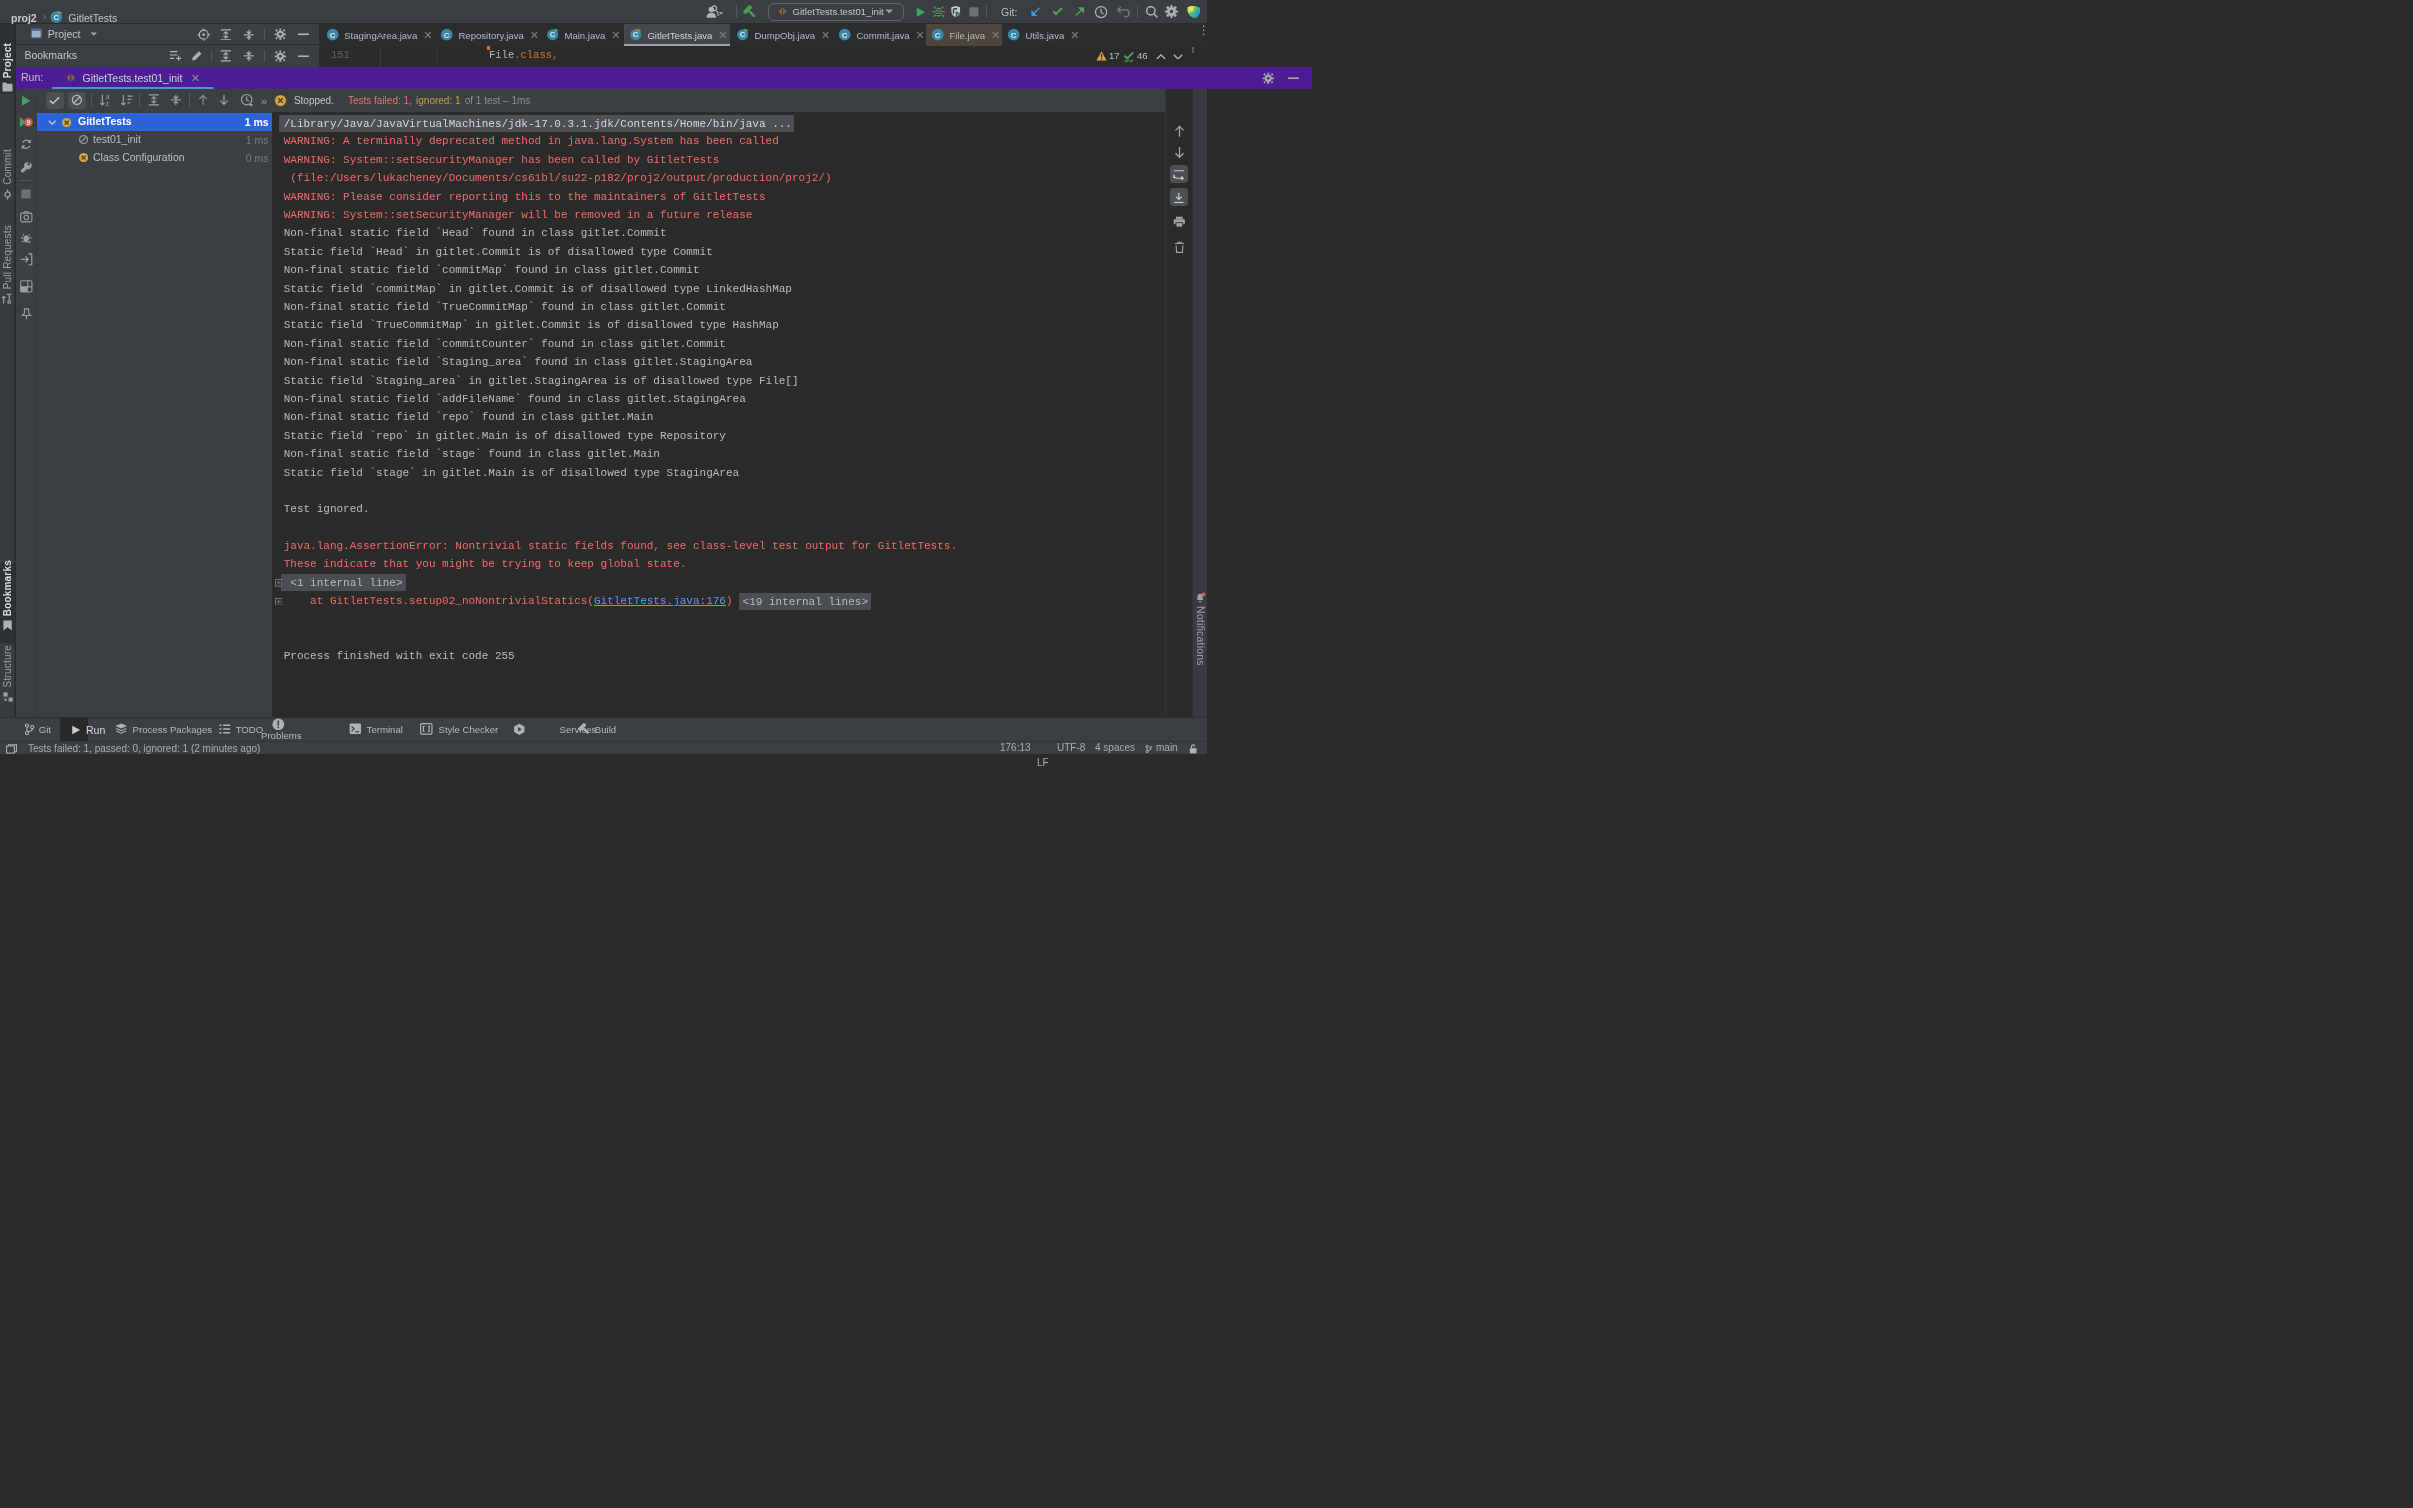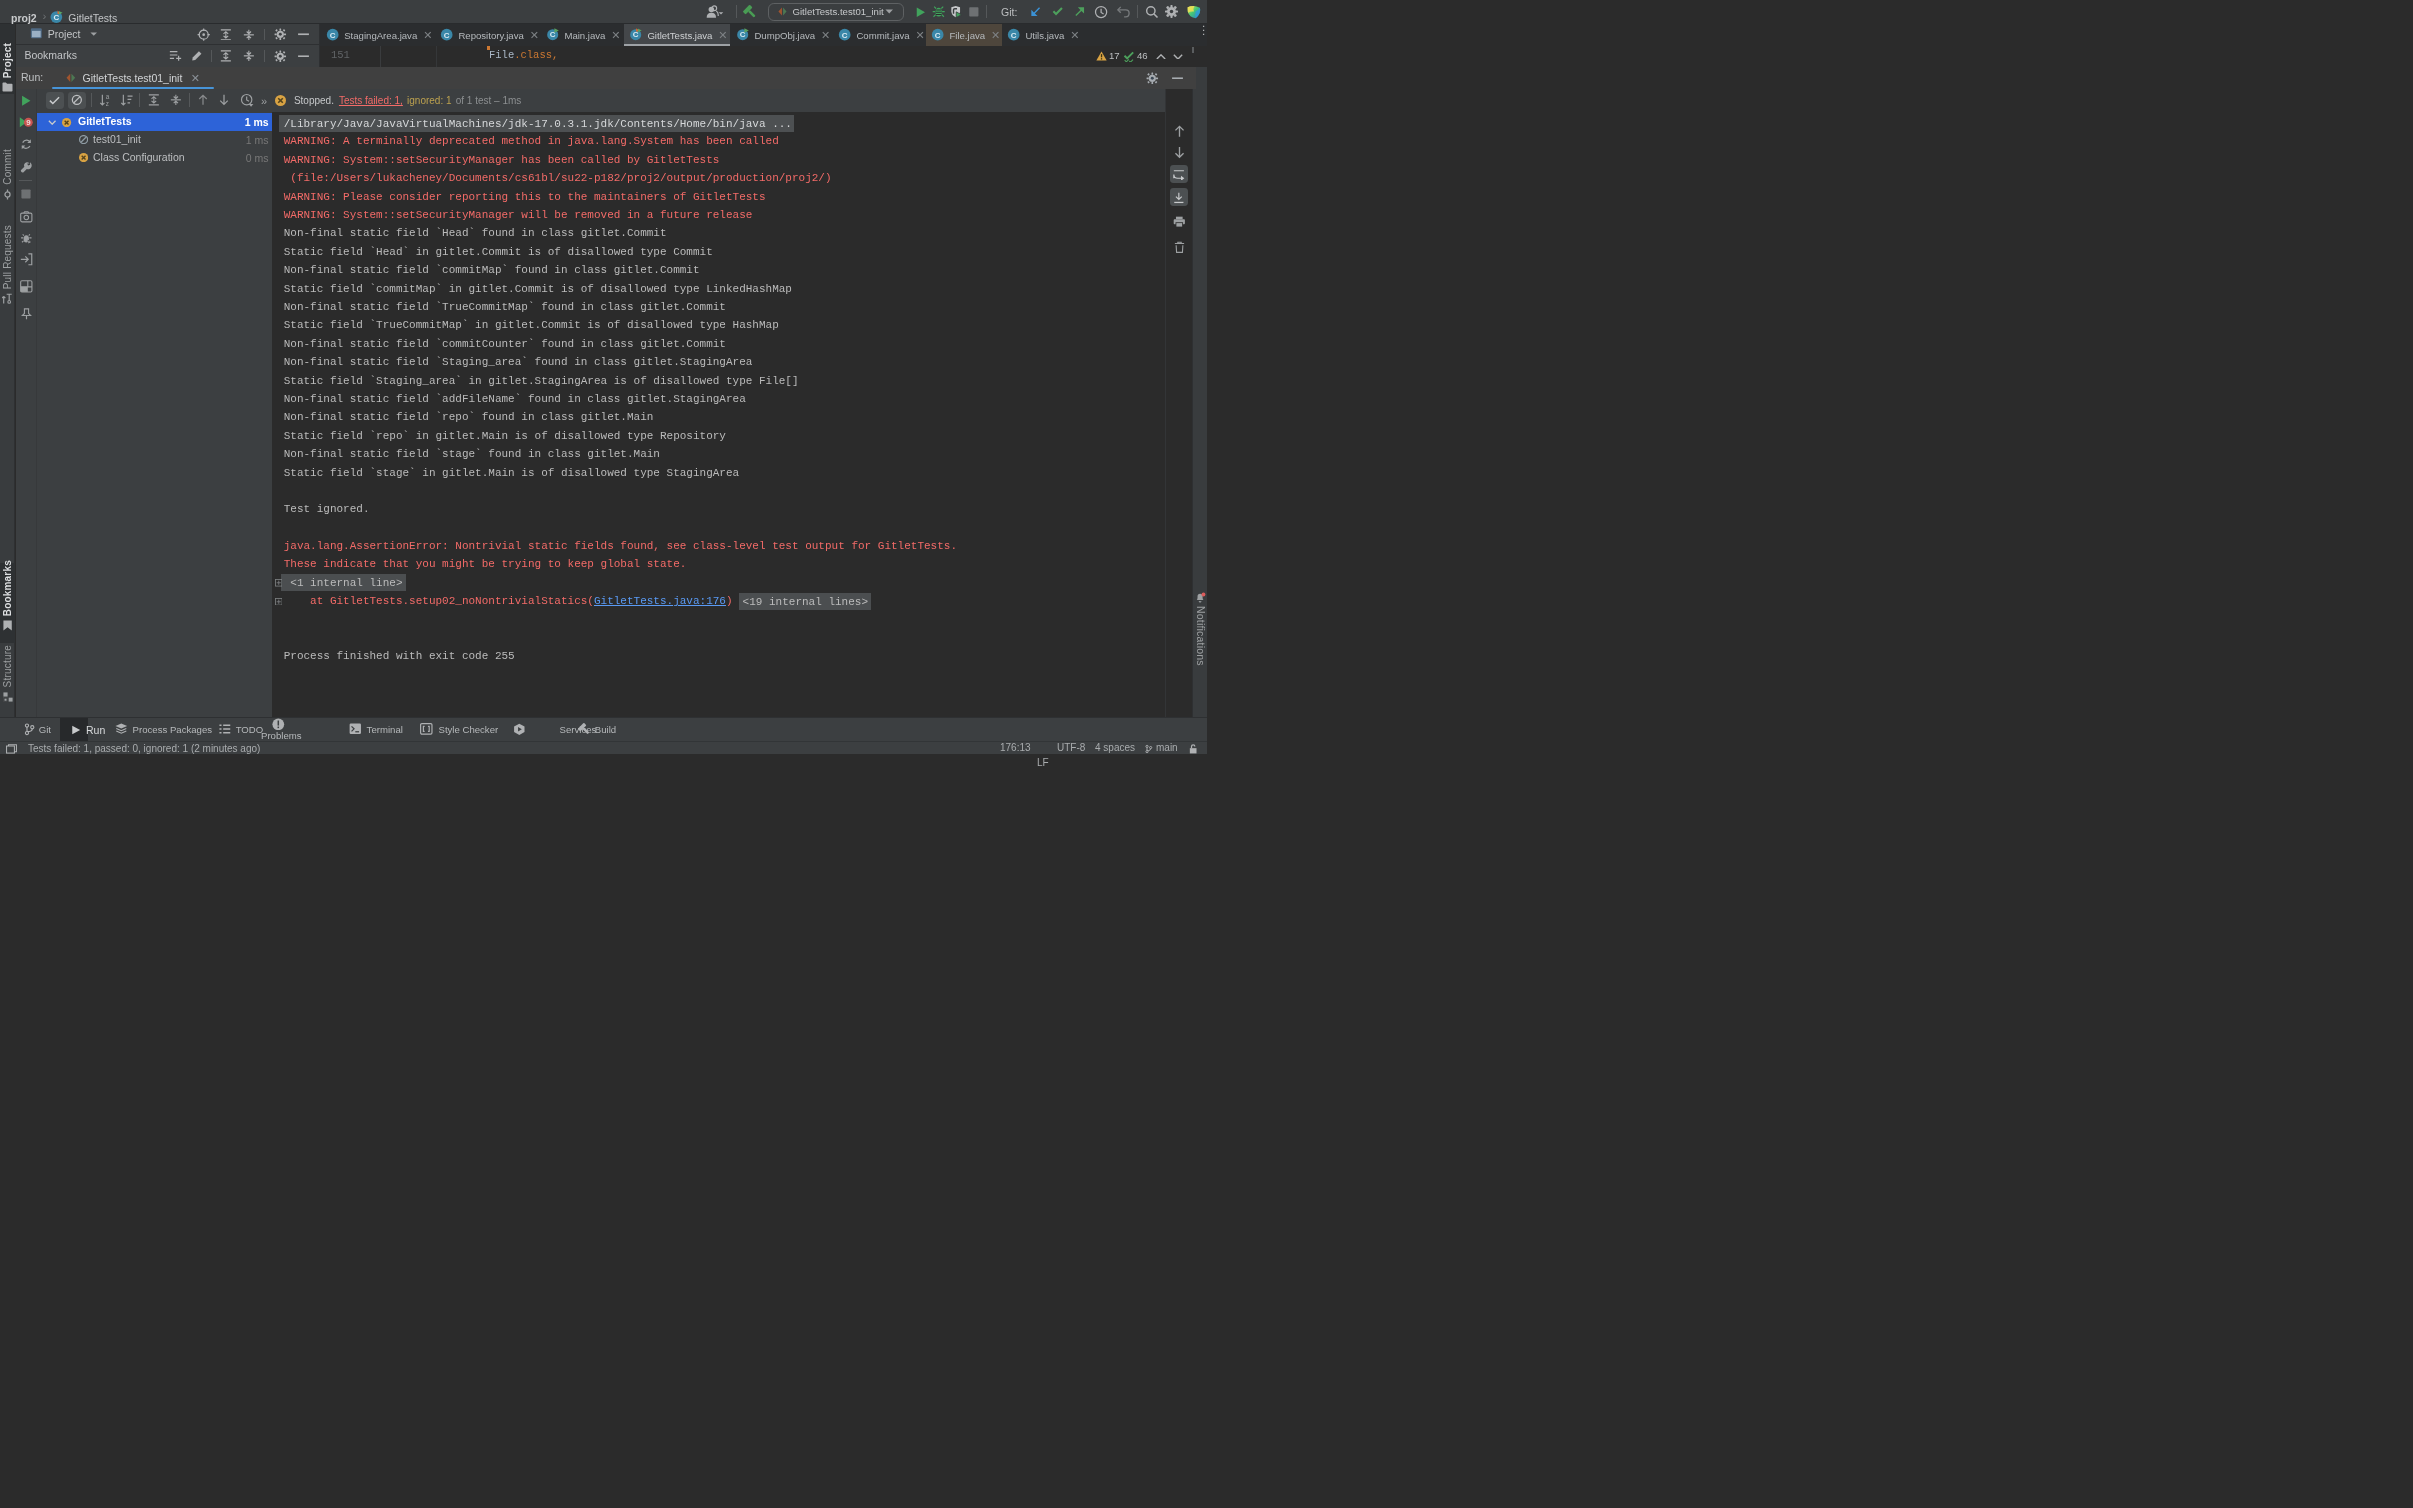--- a/index.html
+++ b/index.html
@@ -28,21 +28,21 @@
   #projHdr { left:16px; top:24px; width:304px; height:21px; background:#3C3F41; border-bottom:0.8px solid #2E3032; border-right:0.8px solid #2E3032; }
   #bookHdr { left:16px; top:45px; width:304px; height:22px; background:#3C3F41; border-right:0.8px solid #2E3032; }
 
   
   #tabbar { left:320px; top:24px; width:887px; height:22px; background:#2B2D2F; }
   .tab { position:absolute; top:0; height:22px; display:flex; align-items:center; color:#B6BABD; font-size:9.6px; overflow:hidden; }
   .tabx { color:#7E8285; font-size:11px; margin-left:5.9px; }
   #edstrip { left:320px; top:46px; width:887px; height:21px; background:#2B2B2B; }
 
   
-  #runHdr { left:16px; top:67px; width:1180px; height:22px; background:#404040; }
+  #runHdr { left:16px; top:67px; width:1296px; height:22px; background:#4c1d95; }
 
   
   #vtoolbar { left:16px; top:89px; width:19.7px; height:628px; background:#3C3F41; }
   #treeToolbar { left:36px; top:89px; width:236px; height:22.6px; background:#3C3F41; }
   #treePanel { left:36px; top:112px; width:236px; height:605px; background:#3C3F41; }
   #consoleHdr { left:272px; top:89px; width:893px; height:22.6px; background:#3C3F41; display:flex; align-items:center; font-size:10px; }
   #console { left:272px; top:112px; width:893px; height:605px; background:#2B2B2B; }
   #conTools { left:1165px; top:89px; width:27px; height:628px; background:#2B2B2B; border-left:0.8px solid #333537; }
   .cl { position:relative; height:18.4px; line-height:18.4px; white-space:pre; font-family:"Liberation Mono", monospace; font-size:11px; color:#BBBBBB; padding-left:11.7px; }
   .red { color:#F36B68; }
@@ -558,21 +558,21 @@
       <span style="position:absolute;left:57px;top:1.7px;">Class Configuration</span>
       <span class="tms">0 ms</span>
     </div>
   </div>
   <div id="consoleHdr" class="abs">
     <svg width="11" height="11" viewBox="0 0 11 11" style="margin-left:2.5px;">
         <circle cx="5.5" cy="5.5" r="5.5" fill="#D9A343"></circle>
         <path d="M3.2 3.2 L7.8 7.8 M7.8 3.2 L3.2 7.8" stroke="#55441C" stroke-width="1.6"></path>
       </svg>
     <span style="margin-left:8.4px;color:#C6C8CA;">Stopped.</span>
-    <span style="margin-left:5px;color:#F36B68;text-decoration:underline;">Tests failed: 1,</span>
+    <span style="margin-left:14px;color:#F36B68;">Tests failed: 1,</span>
     <span style="margin-left:4.2px;color:#BCA14F;">ignored: 1</span>
     <span style="margin-left:4.2px;color:#8C8F91;">of 1 test – 1ms</span>
   </div>
   <div id="console" class="abs">
     <div style="height:2.1px;"></div>
     <div class="cl"><span style="background:#4D5052;color:#D6D8DA;padding:2.5px 2.5px 2.5px 5px;margin-left:-5px;">/Library/Java/JavaVirtualMachines/jdk-17.0.3.1.jdk/Contents/Home/bin/java ...</span></div>
     <div class="cl red">WARNING: A terminally deprecated method in java.lang.System has been called</div>
     <div class="cl red">WARNING: System::setSecurityManager has been called by GitletTests</div>
     <div class="cl red"> (file:/Users/lukacheney/Documents/cs61bl/su22-p182/proj2/output/production/proj2/)</div>
     <div class="cl red">WARNING: Please consider reporting this to the maintainers of GitletTests</div>

